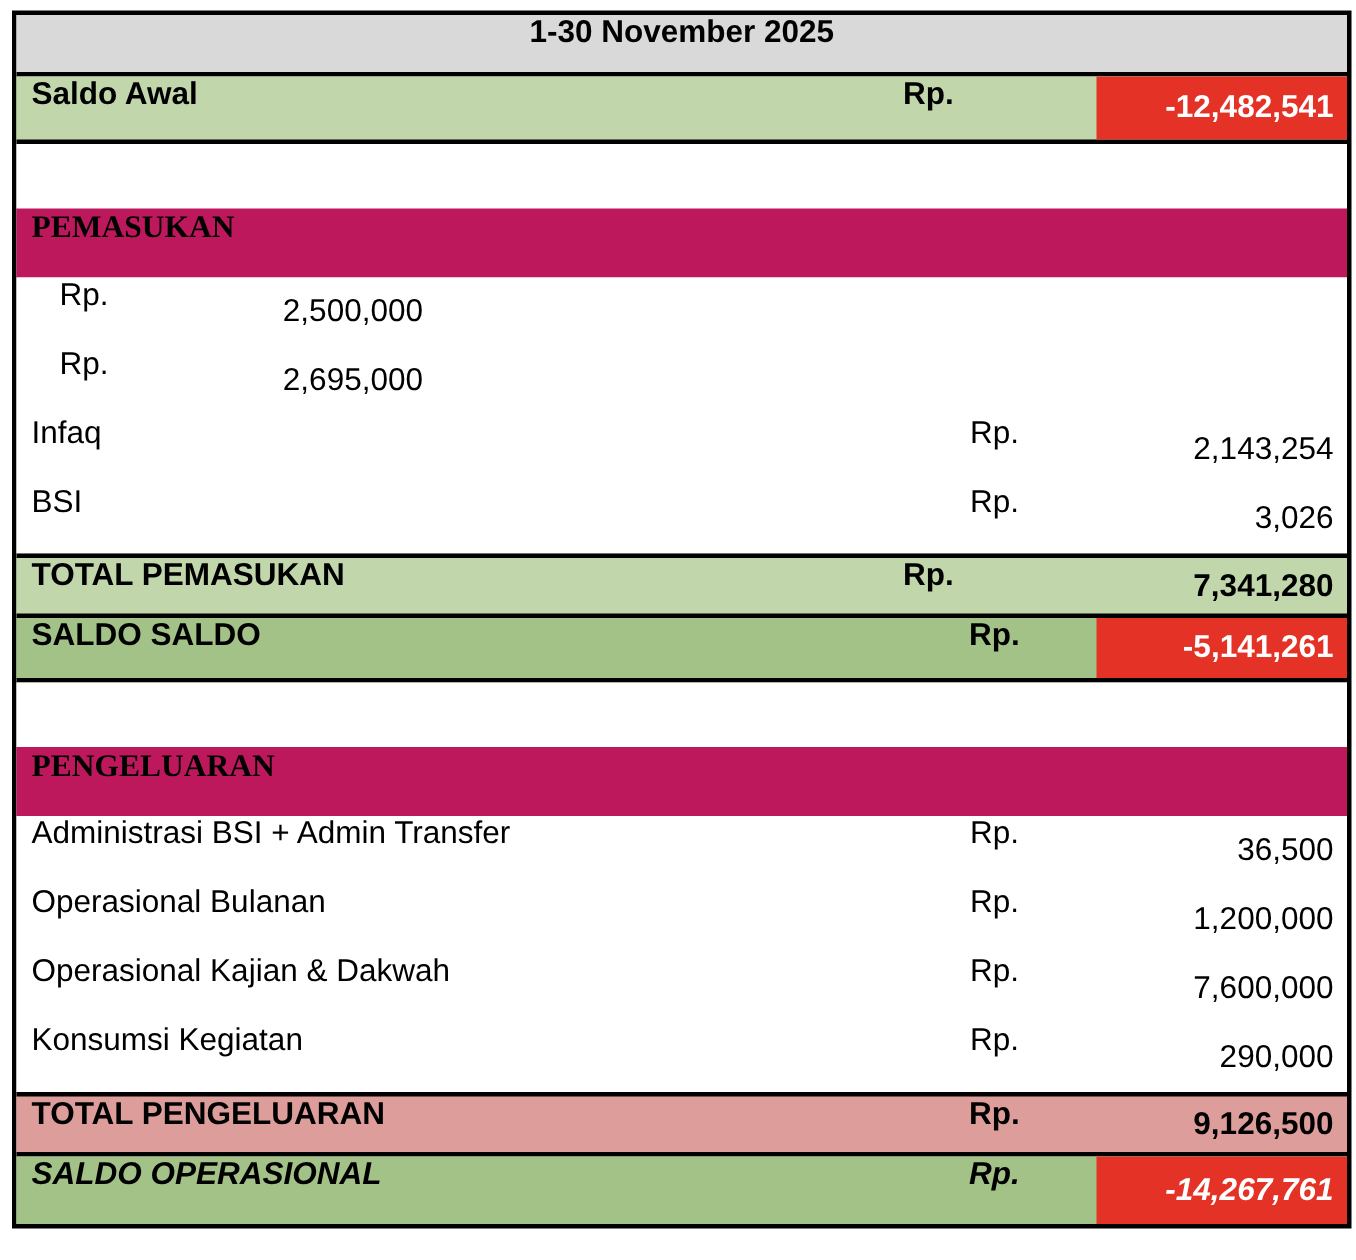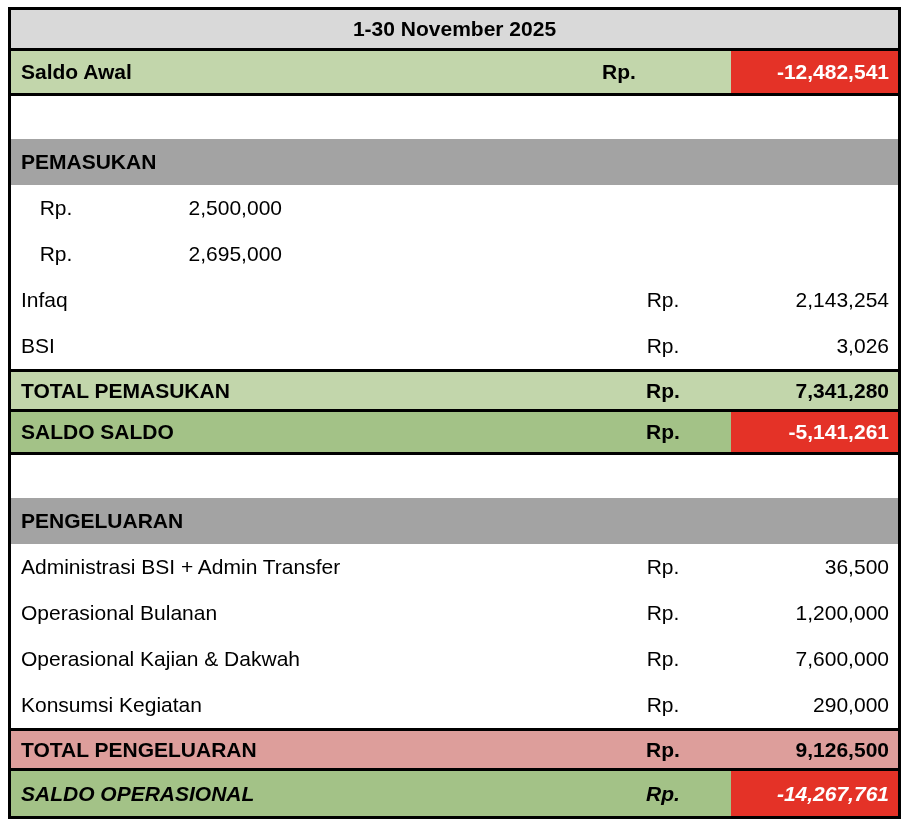--- a/index.html
+++ b/index.html
@@ -15,33 +15,33 @@
   body{
     width:904px;height:840px;background:#ffffff;
     font-family:"Liberation Sans","DejaVu Sans",sans-serif;
     color:#000;overflow:hidden;position:relative;
   }
   .table-wrap{
     position:absolute;left:8px;top:7px;width:893px;
     border:3px solid var(--border);
     background:#ffffff;
   }
-  .row{display:flex;align-items:center;height:46px;}
+  .row{display:flex;height:46px;}
   .cell{white-space:nowrap;overflow:hidden;}
   .cell.label{flex:1 1 auto;padding-left:10px;font-size:21px;}
   .cell.rp{width:90px;text-align:center;font-size:21px;}
   .cell.val{width:167px;height:100%;display:flex;align-items:center;justify-content:flex-end;padding-right:9px;font-size:21px;margin-left:23px;}
   .bold{font-weight:700;}
   .row.header-row{height:41px;justify-content:center;background:var(--header-bg);border-bottom:3px solid var(--border);}
   .row.header-row .title{font-size:21px;font-weight:700;text-align:center;width:100%;}
   .row.saldo-awal{height:45px;background:var(--light-green);border-bottom:3px solid var(--border);gap:44px;}
   .row.blank{height:43px;background:#ffffff;}
-  .row.section-row{height:46px;background:#a3a3a3;}
+  .row.section-row{height:46px;background:#be185d;font-family:Liberation Serif, serif;}
   .row.item-row{height:46px;background:#ffffff;}
-  .row.total-light{height:43px;background:var(--light-green);border-top:3px solid var(--border);border-bottom:3px solid var(--border);}
+  .row.total-light{height:43px;background:var(--light-green);border-top:3px solid var(--border);border-bottom:3px solid var(--border);gap:44px;}
   .row.total-dark{height:43px;background:var(--dark-green);border-bottom:3px solid var(--border);}
   .row.total-pink{height:43px;background:var(--pink);border-top:3px solid var(--border);border-bottom:3px solid var(--border);}
   .row.saldo-op{height:45px;background:var(--dark-green);font-style:italic;}
   .neg{background:var(--red);color:#ffffff;font-weight:700;}
 </style>
 </head>
 <body>
 
 <div class="table-wrap">
 

